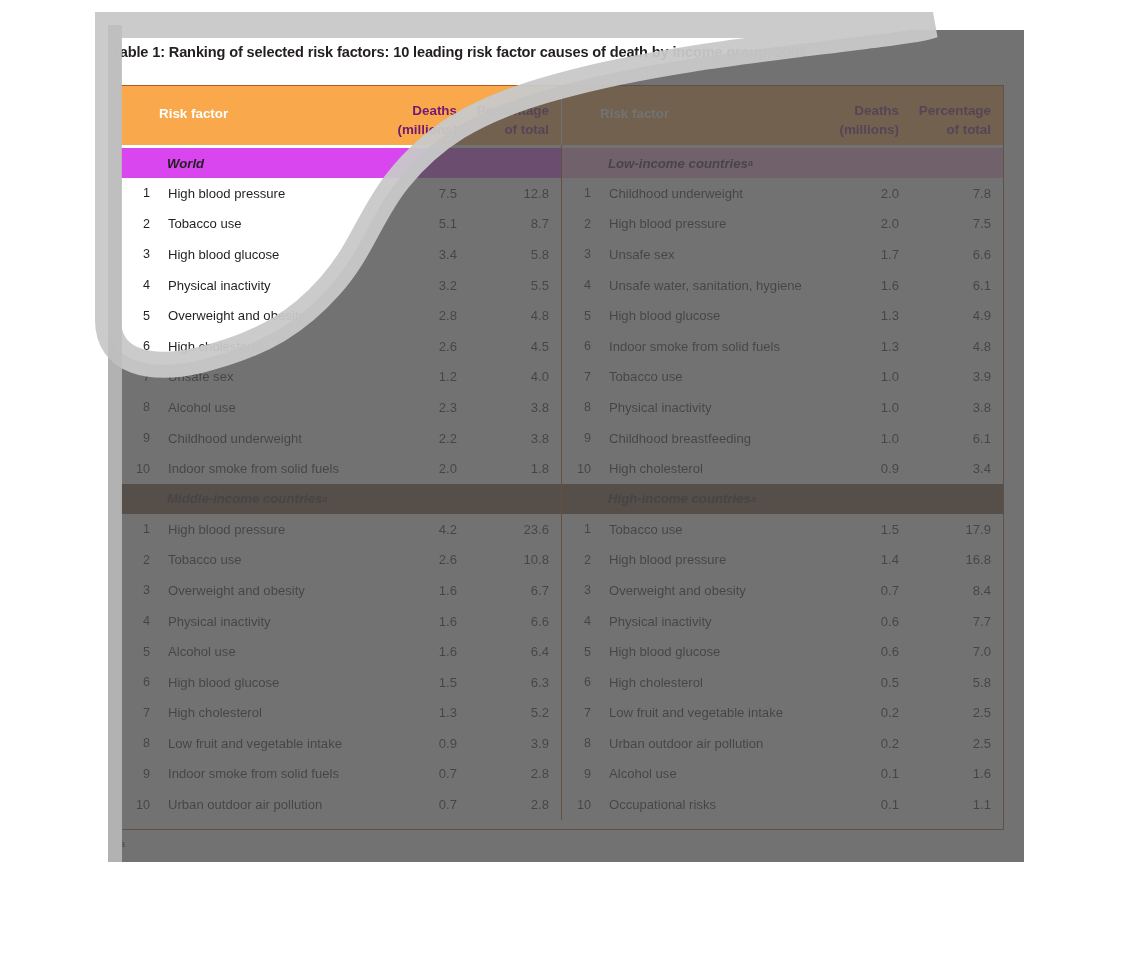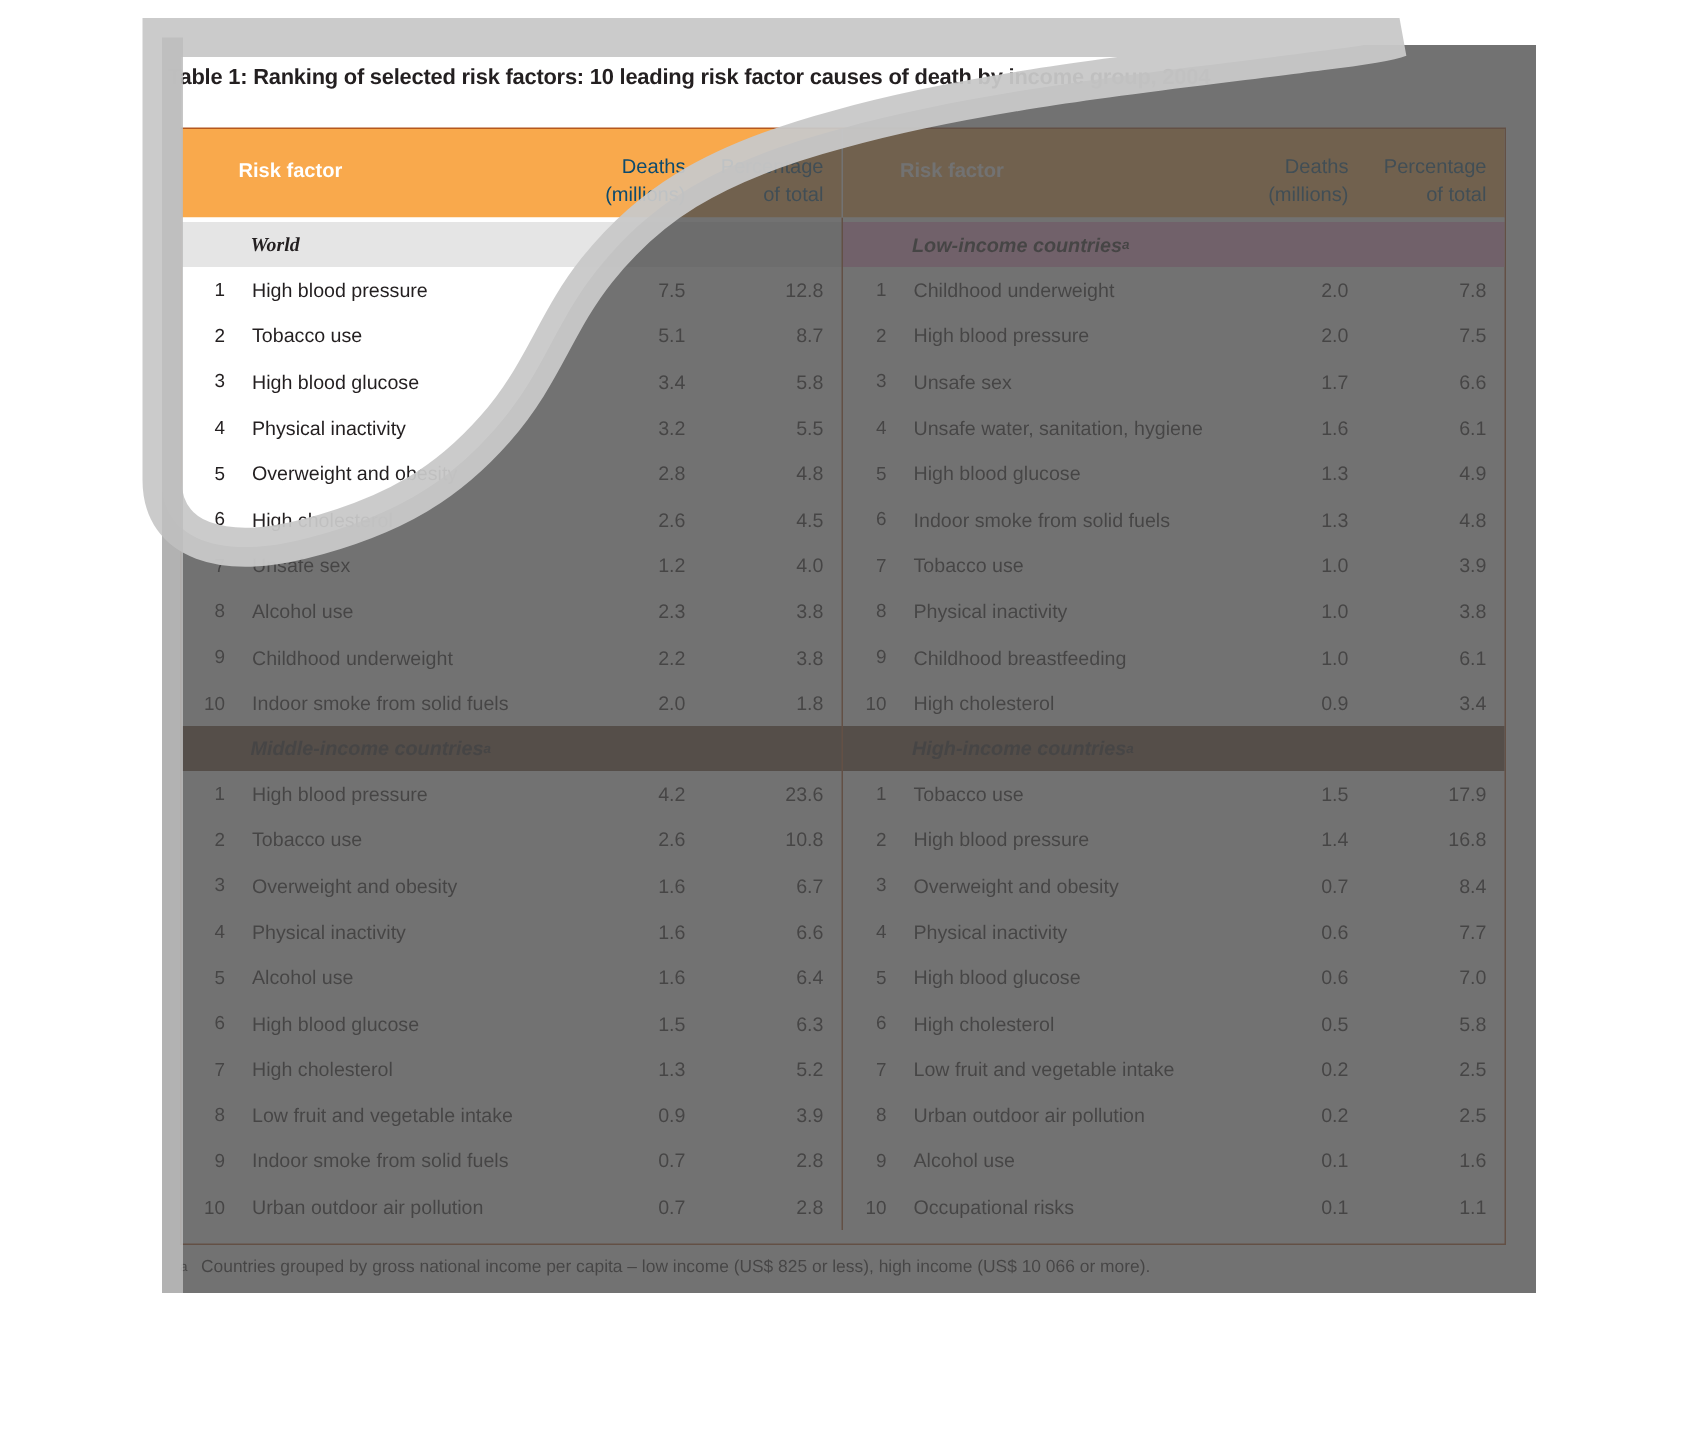--- a/index.html
+++ b/index.html
@@ -63,43 +63,43 @@
   .hdr .half { display: flex; align-items: flex-end; height: 59px; }
   .hdr .c-rank { width: 38px; }
   .hdr .c-fac {
     flex: 1;
     color: #ffffff;
     font-weight: 700;
     font-size: 13.4px;
     padding-bottom: 24px;
   }
   .hdr .c-num, .hdr .c-pct {
-    color: #0c4a6e;
-    font-weight: 400;
+    color: #701a75;
+    font-weight: 700;
     font-size: 13.4px;
     text-align: right;
     line-height: 1.38;
     padding-bottom: 6px;
   }
   .hdr .c-num { width: 92px; }
   .hdr .c-pct { width: 104px; padding-right: 12px; }
 
   
   .bandrow { display: flex; height: 30px; }
   .band {
     width: 442px;
     display: flex;
     align-items: center;
     font-style: italic;
     font-weight: 700;
     font-size: 13.2px;
     color: #231f20;
     padding-left: 46px;
   }
-  .band.world  { background: #e5e5e5; font-family: Liberation Serif, serif; }
+  .band.world  { background: #d946ef; }
   .band.low    { background: #f9a8d4; }
   .band.mid    { background: #6d4a34; }
   .band.high   { background: #6d4a34; }
   .band.left   { border-right: 1px solid #b5581e; }
   .band sup { font-size: 9px; vertical-align: super; font-style: italic; }
 
   .bandsep { height: 3px; background: #ffffff; display:flex; }
   .bandsep > div { width: 442px; }
   .bandsep .l { border-right: 1px solid #b5581e; }
 
@@ -461,21 +461,20 @@
             <div class="c-num">0.1</div>
             <div class="c-pct">1.1</div>
           </div>
         </div>
     </div>
 
   </div>
 
   <div id="footnote">
     <span class="mark">a</span>
-    <span>Countries grouped by gross national income per capita – low income (US$ 825 or less), high income (US$ 10 066 or more).</span>
   </div>
 
   <div id="overlay">
     <svg viewBox="0 0 1130 964" xmlns="http://www.w3.org/2000/svg">
       <defs>
 
         <path id="blobPath" d="
           M 108,25
           L 108,320
           C 108,362 150,372 200,360

